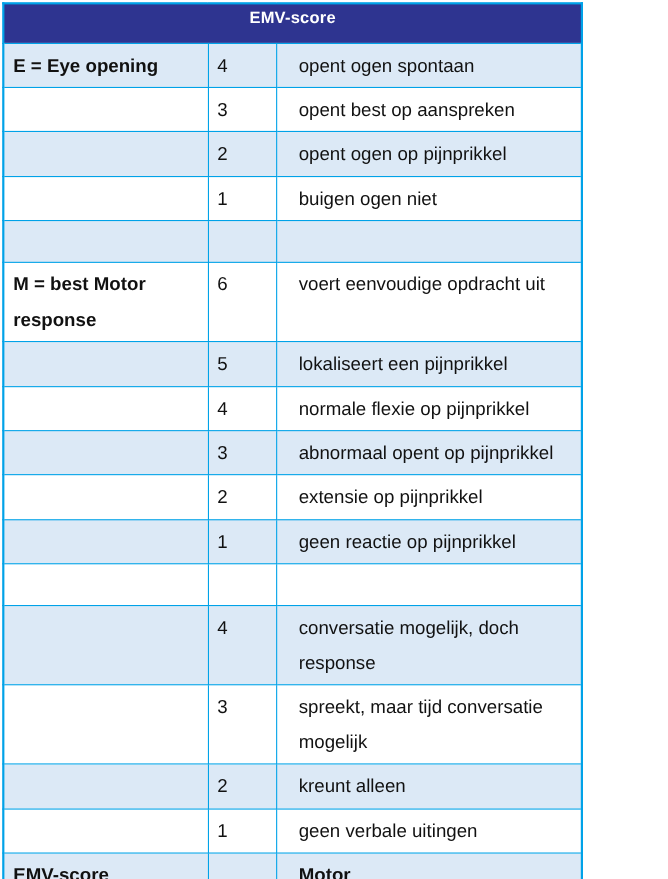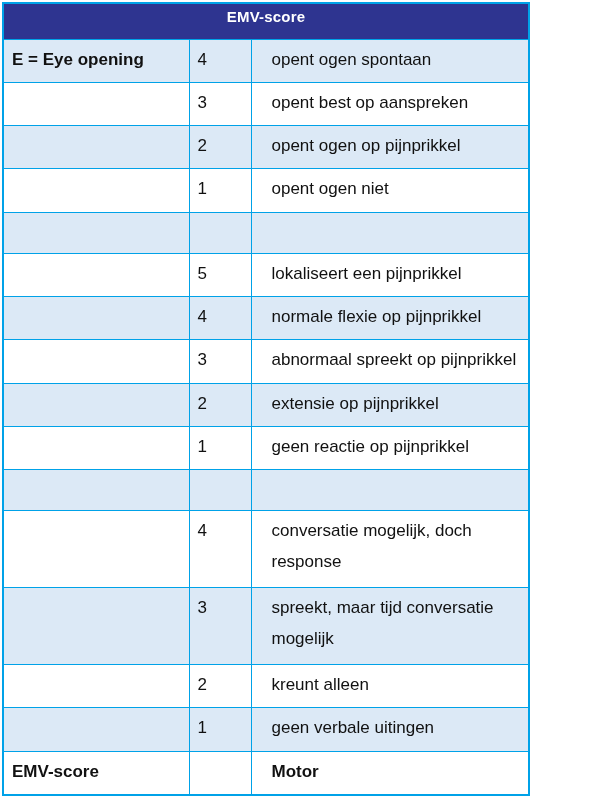--- a/index.html
+++ b/index.html
@@ -87,41 +87,46 @@
         <td class="col-desc">opent best op aanspreken</td>
       </tr>
       <tr>
         <td class="col-cat"></td>
         <td class="col-score">2</td>
         <td class="col-desc">opent ogen op pijnprikkel</td>
       </tr>
       <tr>
         <td class="col-cat"></td>
         <td class="col-score">1</td>
-        <td class="col-desc">opent ogen niet</td>
+        <td class="col-desc">buigen ogen niet</td>
       </tr>
       <tr>
         <td class="col-cat"></td>
         <td class="col-score"></td>
         <td class="col-desc"></td>
+      </tr>
+      <tr>
+        <td class="col-cat">M = best Motor response</td>
+        <td class="col-score">6</td>
+        <td class="col-desc">voert eenvoudige opdracht uit</td>
       </tr>
       <tr>
         <td class="col-cat"></td>
         <td class="col-score">5</td>
         <td class="col-desc">lokaliseert een pijnprikkel</td>
       </tr>
       <tr>
         <td class="col-cat"></td>
         <td class="col-score">4</td>
         <td class="col-desc">normale flexie op pijnprikkel</td>
       </tr>
       <tr>
         <td class="col-cat"></td>
         <td class="col-score">3</td>
-        <td class="col-desc">abnormaal spreekt op pijnprikkel</td>
+        <td class="col-desc">abnormaal opent op pijnprikkel</td>
       </tr>
       <tr>
         <td class="col-cat"></td>
         <td class="col-score">2</td>
         <td class="col-desc">extensie op pijnprikkel</td>
       </tr>
       <tr>
         <td class="col-cat"></td>
         <td class="col-score">1</td>
         <td class="col-desc">geen reactie op pijnprikkel</td>

